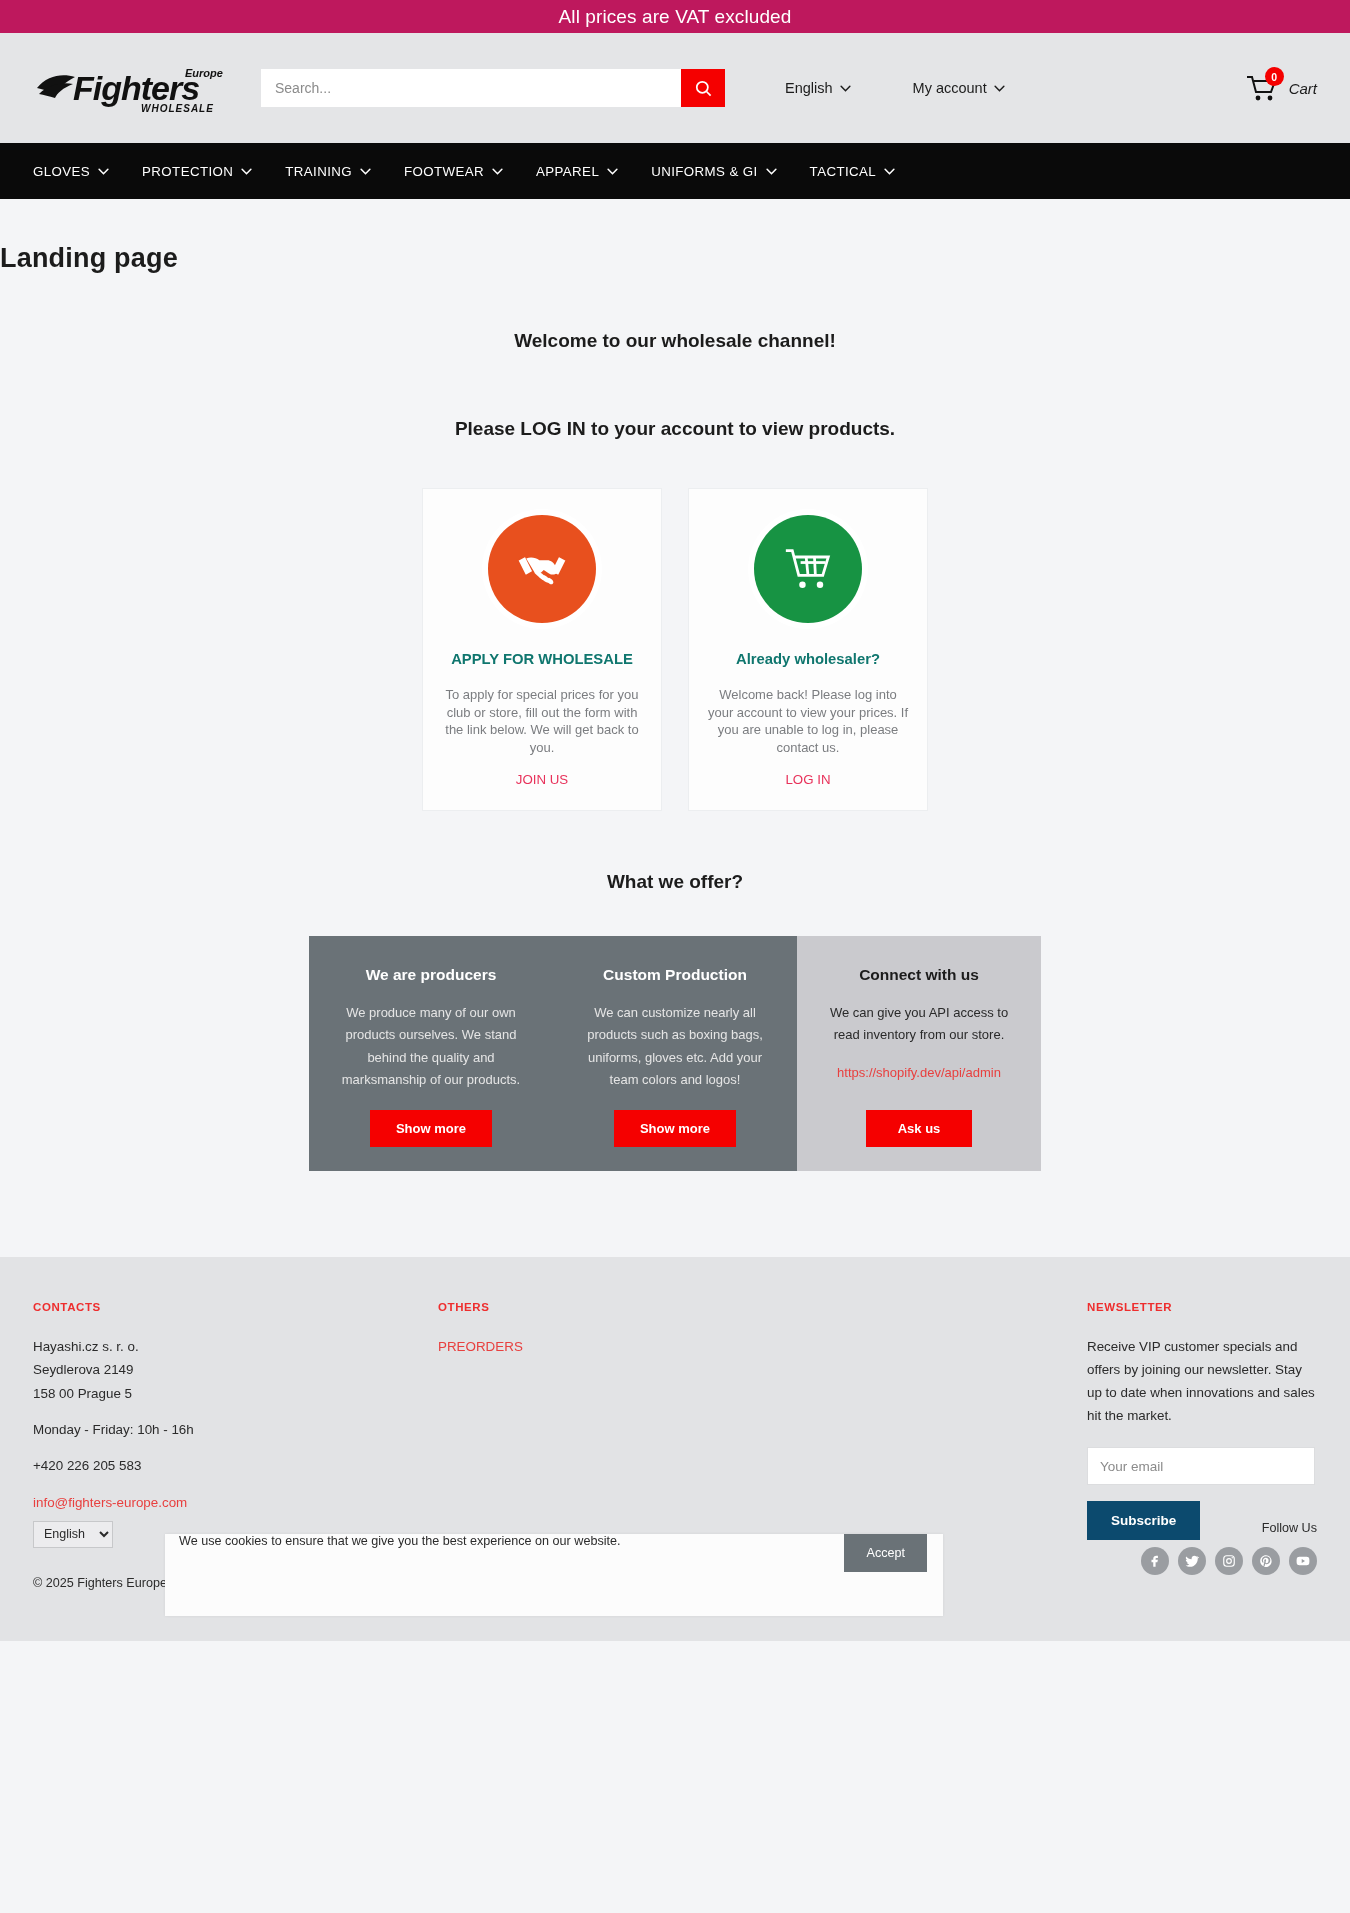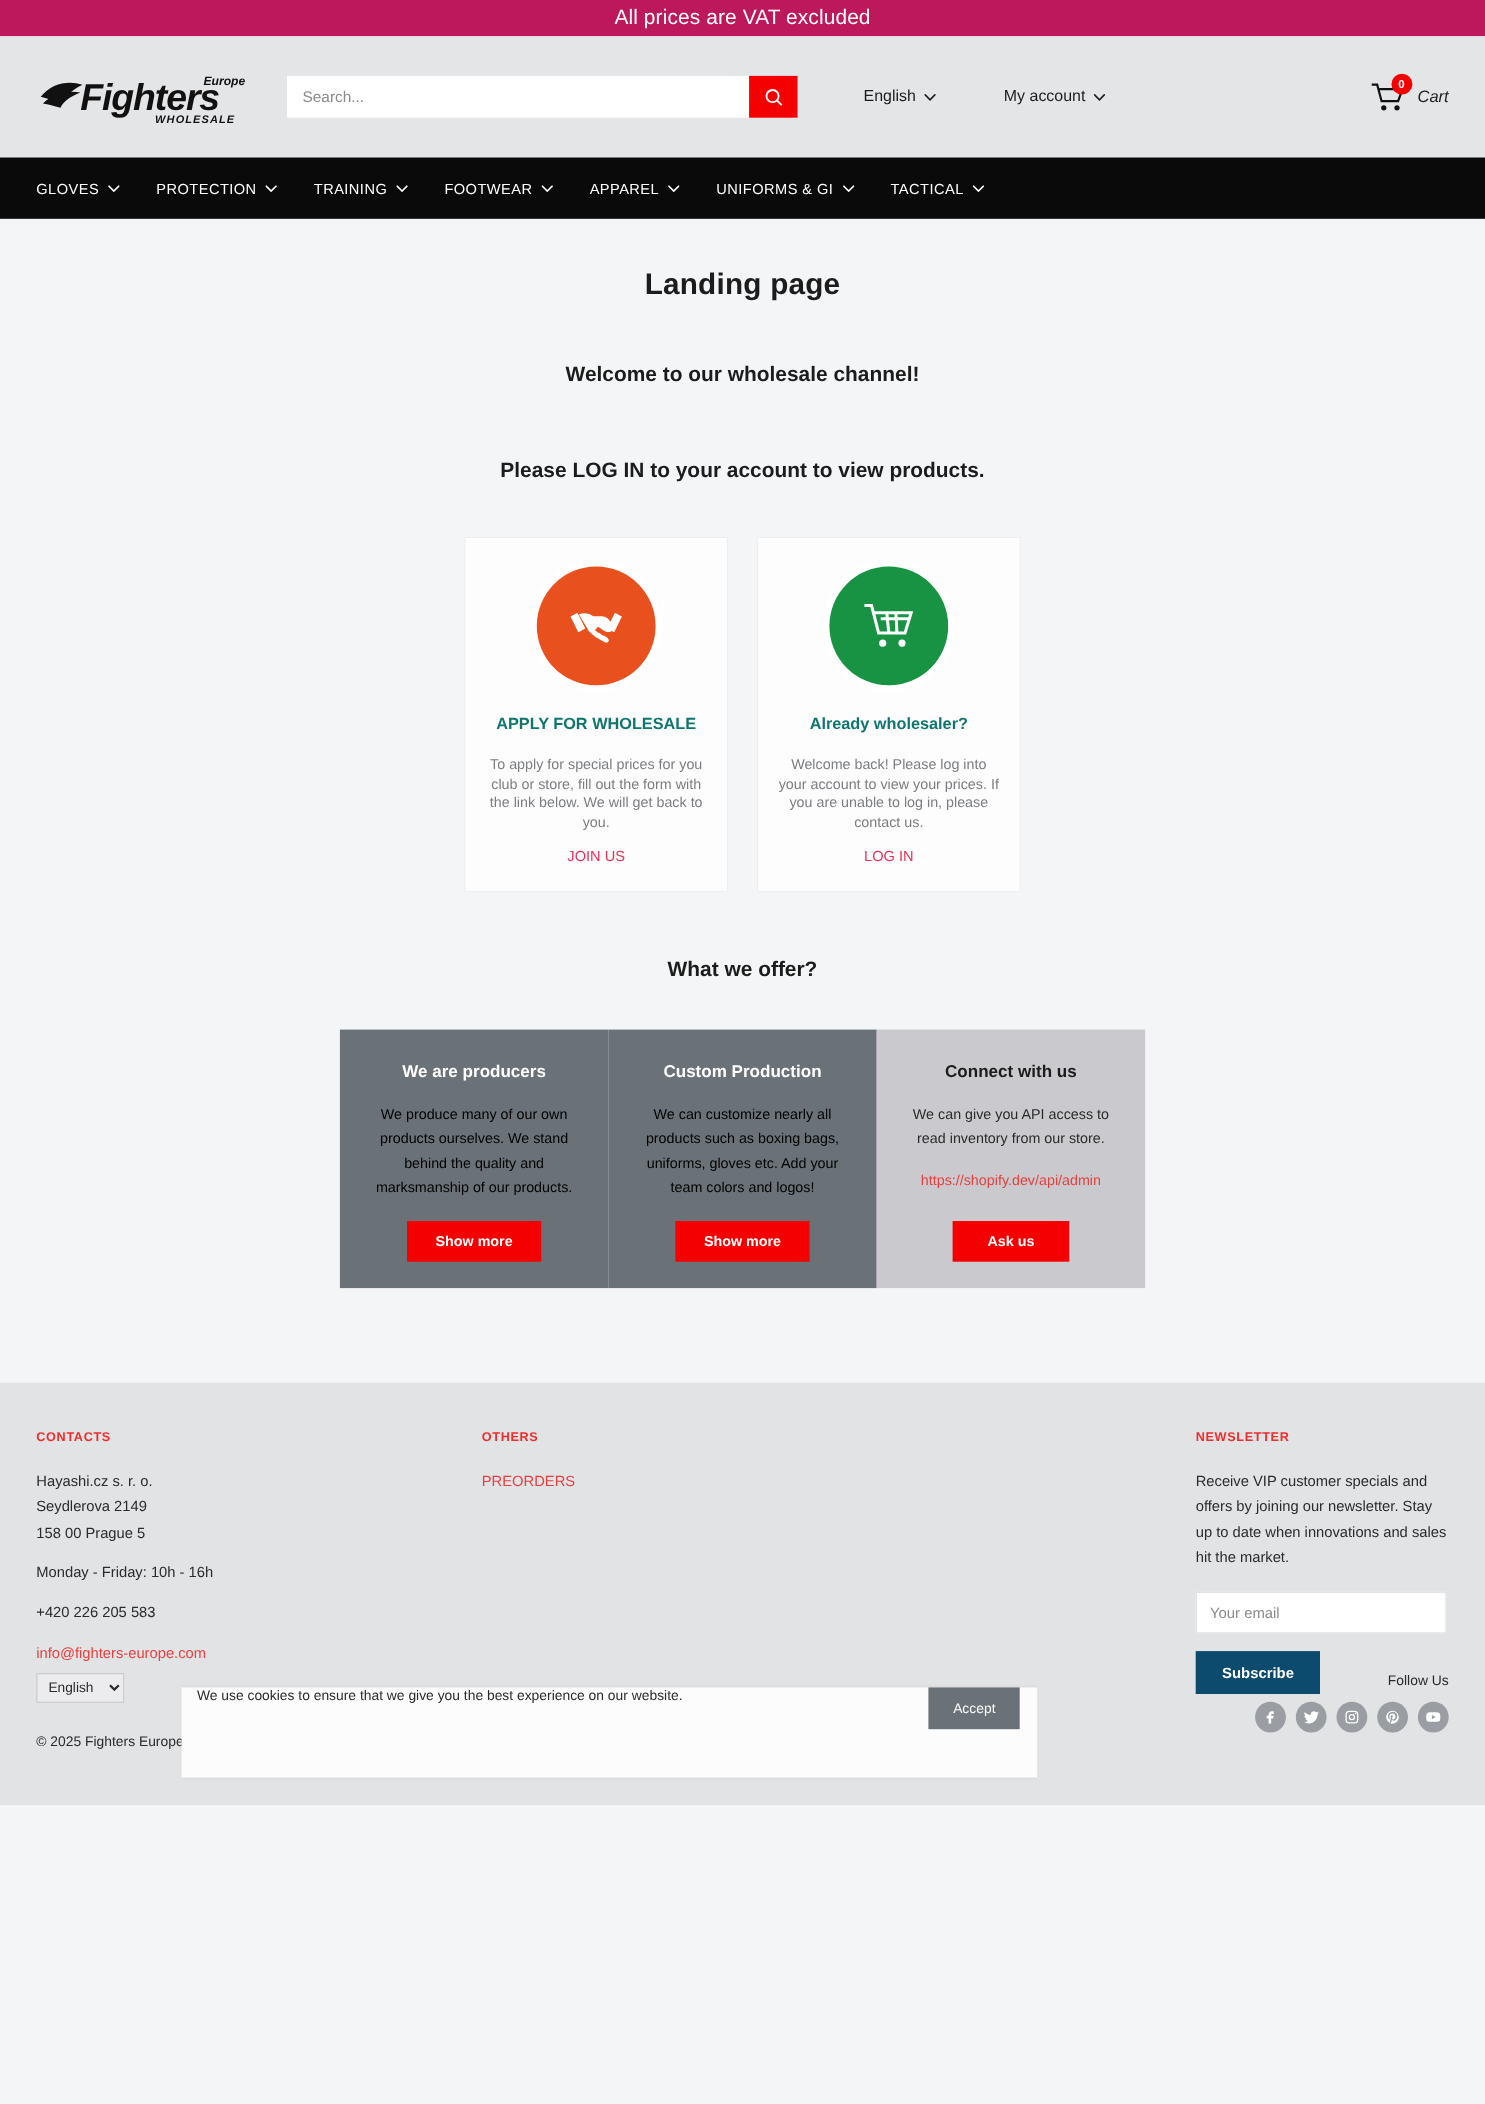--- a/index.html
+++ b/index.html
@@ -126,21 +126,20 @@
     letter-spacing: .4px;
     padding: 0 19px 0 0;
     margin-right: 14px;
     cursor: pointer;
     white-space: nowrap;
   }
 
   
   .main { background: #f4f5f7; padding-top: 44px; }
   .page-title {
-    text-align: center;
     font-size: 27px;
     font-weight: bold;
     color: #1c1c1c;
     letter-spacing: .2px;
   }
   .h-welcome {
     text-align: center;
     font-size: 19px;
     font-weight: bold;
     color: #1c1c1c;
@@ -224,21 +223,21 @@
   .offer-h {
     font-size: 15.5px;
     font-weight: bold;
     color: #ffffff;
     margin-bottom: 18px;
   }
   .offer-h.dark { color: #1c1c1c; }
   .offer-p {
     font-size: 13px;
     line-height: 1.73;
-    color: #000000;
+    color: #e5e5e5;
     margin-bottom: 18px;
   }
   .offer-p.dark { color: #2a2a2a; }
   .offer-url {
     font-size: 13px;
     color: #e8403f;
     text-decoration: none;
     margin-bottom: 22px;
     display: block;
     cursor: pointer;

